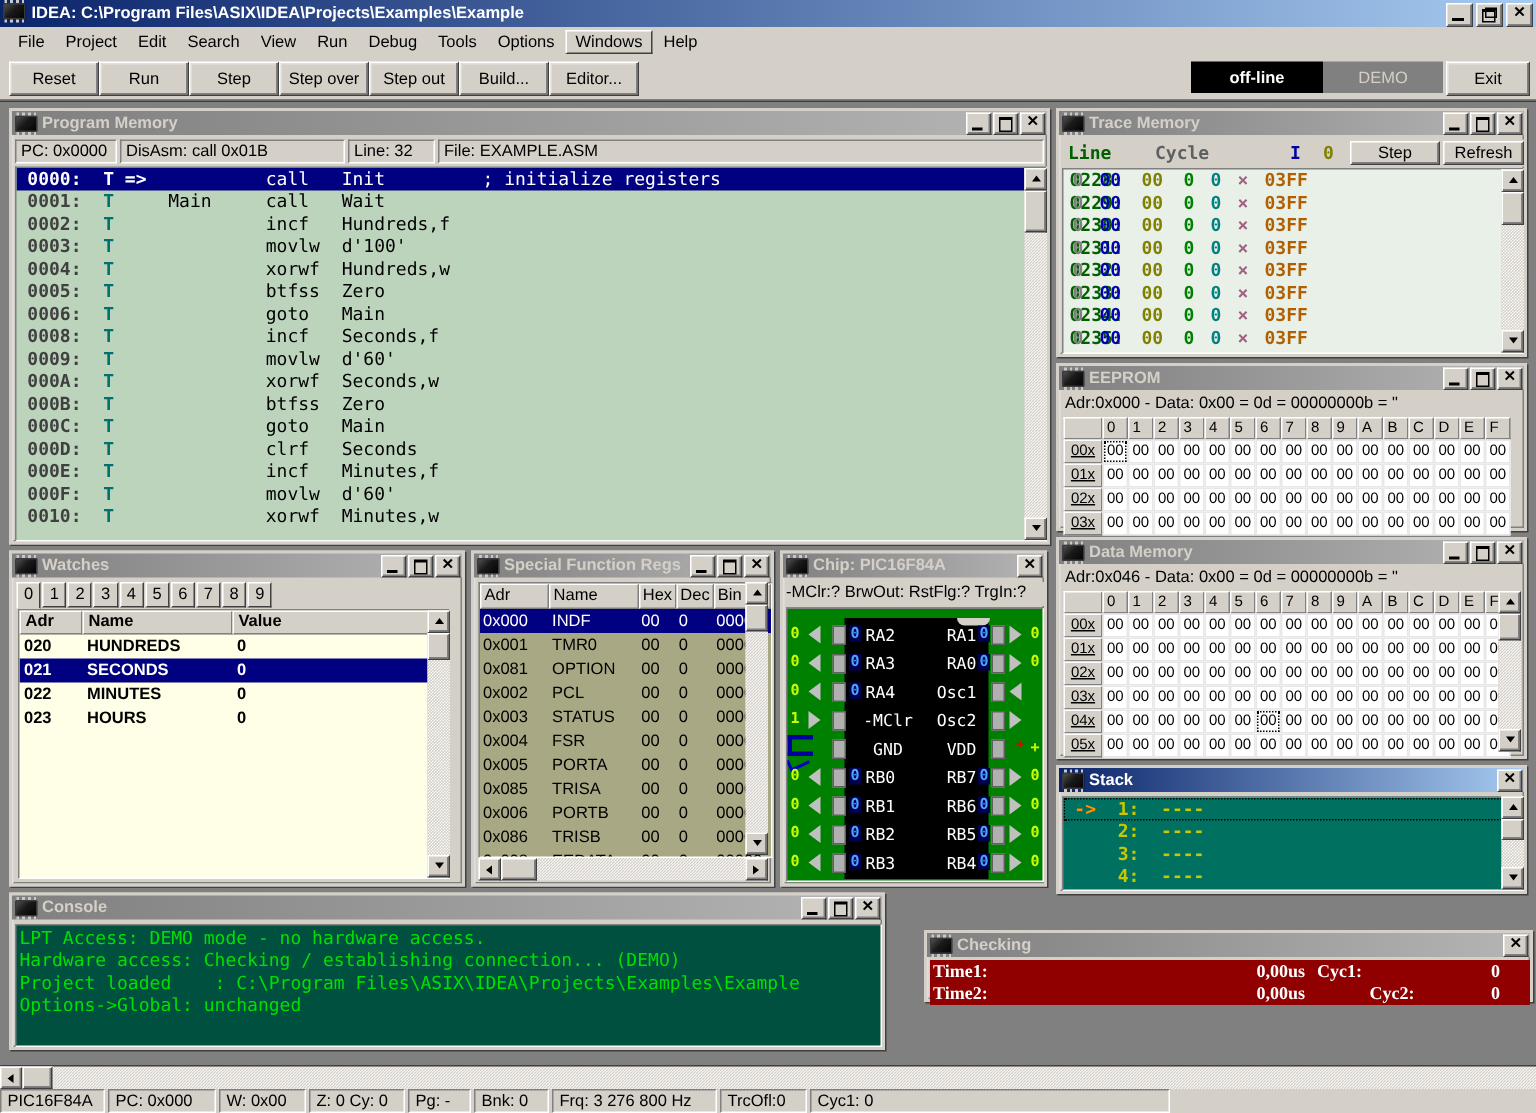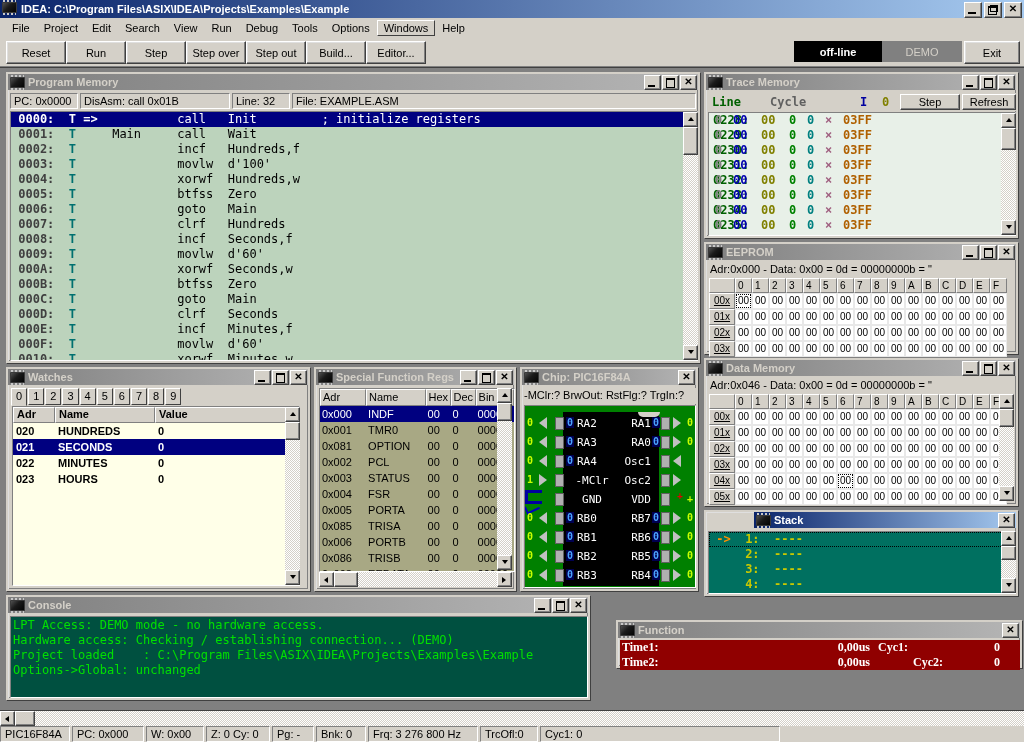--- a/index.html
+++ b/index.html
@@ -193,21 +193,21 @@
   .pinlabel{position:absolute;color:#fff;font-size:11px;font-family:"DejaVu Sans Mono",monospace;}
   .pinval{position:absolute;font-size:10px;font-weight:bold;font-family:"DejaVu Sans Mono",monospace;}
   .pinval.blue{color:#4aa3ff;background:#000050;padding:0 1px;}
   .pinval.green{color:#c8ff00;}
   .pinpad{position:absolute;width:7px;height:11px;background:#b0b0b0;border:1px solid #606060;}
   .arrow{position:absolute;width:0;height:0;}
   .arr-l{border-top:6px solid transparent;border-bottom:6px solid transparent;border-right:8px solid #c0c0c0;}
   .arr-r{border-top:6px solid transparent;border-bottom:6px solid transparent;border-left:8px solid #c0c0c0;}
 
   
-  #win-stack{left:704px;top:442px;width:314px;height:86px;padding-left:48px;}
+  #win-stack{left:704px;top:442px;width:314px;height:86px;}
   .stk-list{position:absolute;left:2px;top:19px;width:308px;height:63px;background:#007060;
     border:1px solid;border-color:#808080 #fff #fff #808080;box-sizing:border-box;overflow:hidden;}
   .stk-row{height:15px;line-height:15px;font-family:"DejaVu Sans Mono",monospace;font-size:12px;font-weight:bold;
     color:#c8c800;white-space:pre;}
   .stk-row.cur{outline:1px dotted #000;outline-offset:-1px;}
   .stk-row .ptr{color:#ff9000;}
 
   
   #win-console{left:6px;top:527px;width:584px;height:105px;}
   .con-body{position:absolute;left:2px;top:19px;width:578px;height:82px;background:#005040;
@@ -292,21 +292,20 @@
         <div class="pm-field" style="width:404px">File: EXAMPLE.ASM</div>
       </div>
       <div class="pm-list" id="pm-list">
           <div class="pm-row sel"><span class="addr"> 0000:  </span><span class="tflag">T =&gt;  </span><span>         call   Init         ; initialize registers</span></div>
           <div class="pm-row"><span class="addr"> 0001:  </span><span class="tflag">T     </span><span>Main     call   Wait         </span></div>
           <div class="pm-row"><span class="addr"> 0002:  </span><span class="tflag">T     </span><span>         incf   Hundreds,f   </span></div>
           <div class="pm-row"><span class="addr"> 0003:  </span><span class="tflag">T     </span><span>         movlw  d'100'       </span></div>
           <div class="pm-row"><span class="addr"> 0004:  </span><span class="tflag">T     </span><span>         xorwf  Hundreds,w   </span></div>
           <div class="pm-row"><span class="addr"> 0005:  </span><span class="tflag">T     </span><span>         btfss  Zero         </span></div>
           <div class="pm-row"><span class="addr"> 0006:  </span><span class="tflag">T     </span><span>         goto   Main         </span></div>
-          <div class="pm-row"><span class="addr"> 0007:  </span><span class="tflag">T     </span><span>         clrf   Hundreds     </span></div>
           <div class="pm-row"><span class="addr"> 0008:  </span><span class="tflag">T     </span><span>         incf   Seconds,f    </span></div>
           <div class="pm-row"><span class="addr"> 0009:  </span><span class="tflag">T     </span><span>         movlw  d'60'        </span></div>
           <div class="pm-row"><span class="addr"> 000A:  </span><span class="tflag">T     </span><span>         xorwf  Seconds,w    </span></div>
           <div class="pm-row"><span class="addr"> 000B:  </span><span class="tflag">T     </span><span>         btfss  Zero         </span></div>
           <div class="pm-row"><span class="addr"> 000C:  </span><span class="tflag">T     </span><span>         goto   Main         </span></div>
           <div class="pm-row"><span class="addr"> 000D:  </span><span class="tflag">T     </span><span>         clrf   Seconds      </span></div>
           <div class="pm-row"><span class="addr"> 000E:  </span><span class="tflag">T     </span><span>         incf   Minutes,f    </span></div>
           <div class="pm-row"><span class="addr"> 000F:  </span><span class="tflag">T     </span><span>         movlw  d'60'        </span></div>
           <div class="pm-row"><span class="addr"> 0010:  </span><span class="tflag">T     </span><span>         xorwf  Minutes,w    </span></div>
         </div>
@@ -942,21 +941,21 @@
           <div class="con-line">LPT Access: DEMO mode - no hardware access.</div>
           <div class="con-line">Hardware access: Checking / establishing connection... (DEMO)</div>
           <div class="con-line">Project loaded    : C:\Program Files\ASIX\IDEA\Projects\Examples\Example</div>
           <div class="con-line">Options-&gt;Global: unchanged</div>
         </div>
     </div>
 
     <div class="win" id="win-stopwatch">
       <div class="wtitle inactive">
         <span class="chip-icon"></span>
-        <span class="wt-text">Function</span>
+        <span class="wt-text">Checking</span>
         <div class="wt-btns">
           <div class="wsysbtn cls">✕</div>
         </div>
       </div>
       <div class="sw-body" id="sw-body">
           <div class="sw-line">
             <span style="left: 2px;">Time1:</span>
             <span style="left: 180px; width: 70px; text-align: right;">0,00us</span>
             <span style="left: 258px;">Cyc1:</span>
             <span style="left: 340px; width: 40px; text-align: right;">0</span>

